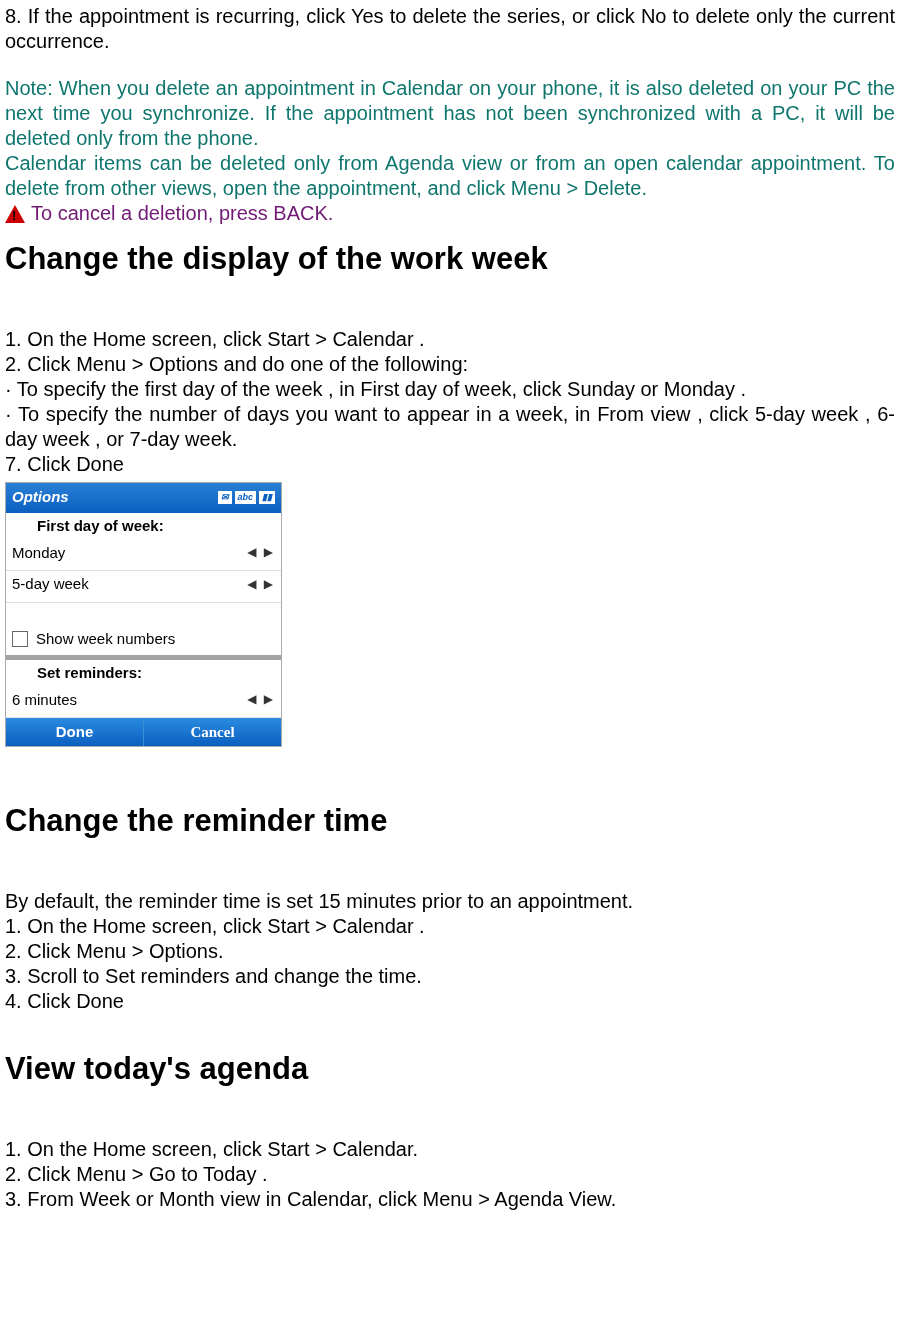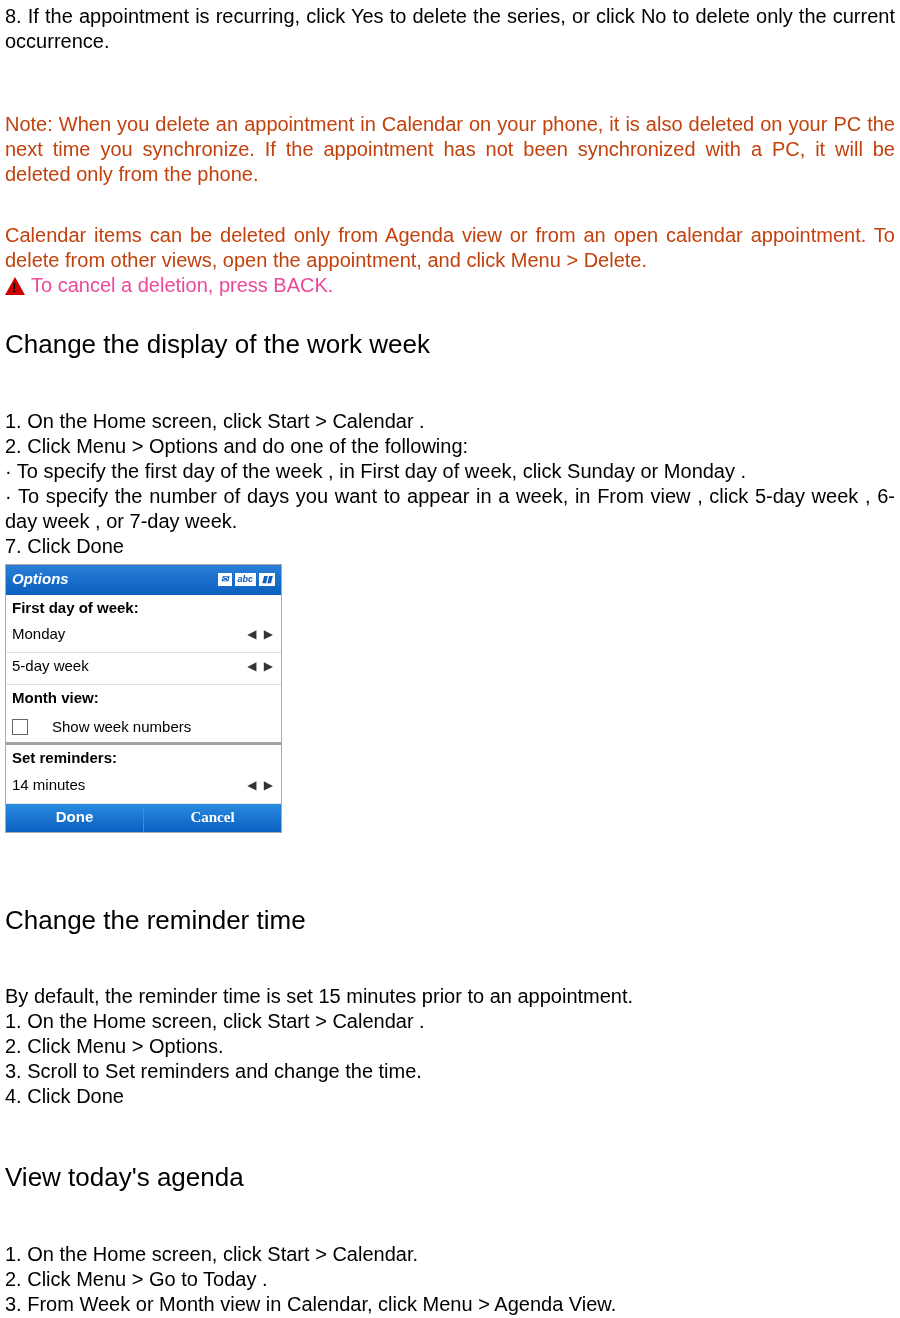--- a/index.html
+++ b/index.html
@@ -8,37 +8,36 @@
       line-height: 1.25;
       margin: 0;
       padding: 4px 5px;
       width: 890px;
       color: #000;
     }
     .content-text {
       text-align: justify;
     }
     .blue-text {
-      color: #c2410c;
+      color: #0f766e;
       text-align: justify;
-      margin-top: 36px;
     }
     .heading {
-      font-size: 26px;
-      font-weight: normal;
-      margin: 30px 0 12px 0;
+      font-size: 31px;
+      font-weight: bold;
+      margin: 14px 0 12px 0;
     }
     b {
       font-weight: normal;
     }
     .warning-line {
       display: flex;
       align-items: center;
       gap: 6px;
-      color: #ec4899;
+      color: #701a75;
     }
     .warning-icon {
       display: inline-block;
       width: 0;
       height: 0;
       border-left: 10px solid transparent;
       border-right: 10px solid transparent;
       border-bottom: 18px solid #cc0000;
       position: relative;
     }
@@ -85,42 +84,44 @@
       padding: 1px 3px;
     }
     .phone-body {
       background: #fff;
       padding: 0;
     }
     .phone-label {
       font-weight: bold;
       padding: 4px 6px;
       background: #fff;
+      margin-left: 25px;
     }
     .phone-value-row {
       display: flex;
       justify-content: space-between;
       align-items: center;
       padding: 4px 6px 8px 6px;
       border-bottom: 1px solid #e0e0e0;
     }
     .phone-value {
       font-weight: normal;
     }
     .phone-spinner {
       font-size: 12px;
       letter-spacing: 2px;
       color: #333;
     }
     .phone-checkbox-row {
       padding: 6px;
       display: flex;
       align-items: center;
-      gap: 24px;
-      border-bottom: 3px solid #a3a3a3;
+      gap: 8px;
+      border-bottom: 5px solid #a3a3a3;
+      margin-top: 21px;
     }
     .phone-checkbox {
       width: 14px;
       height: 14px;
       border: 1px solid #666;
       background: #fff;
       display: inline-block;
     }
     .phone-softkeys {
       background: linear-gradient(to bottom, #2a8be0, #0b5fc0);
@@ -196,28 +197,27 @@
   <div class="phone-body">
     <div class="phone-label">First day of week:</div>
     <div class="phone-value-row">
       <span class="phone-value">Monday</span>
       <span class="phone-spinner">◀ ▶</span>
     </div>
     <div class="phone-value-row">
       <span class="phone-value">5-day week</span>
       <span class="phone-spinner">◀ ▶</span>
     </div>
-    <div class="phone-label">Month view:</div>
     <div class="phone-checkbox-row">
       <span class="phone-checkbox"></span>
       <span>Show week numbers</span>
     </div>
     <div class="phone-label">Set reminders:</div>
     <div class="phone-value-row">
-      <span class="phone-value">14 minutes</span>
+      <span class="phone-value">6 minutes</span>
       <span class="phone-spinner">◀ ▶</span>
     </div>
   </div>
   <div class="phone-softkeys">
     <div class="phone-softkey">Done</div>
     <div class="phone-softkey">Cancel</div>
   </div>
 </div>
 
 <div class="big-gap"></div>

